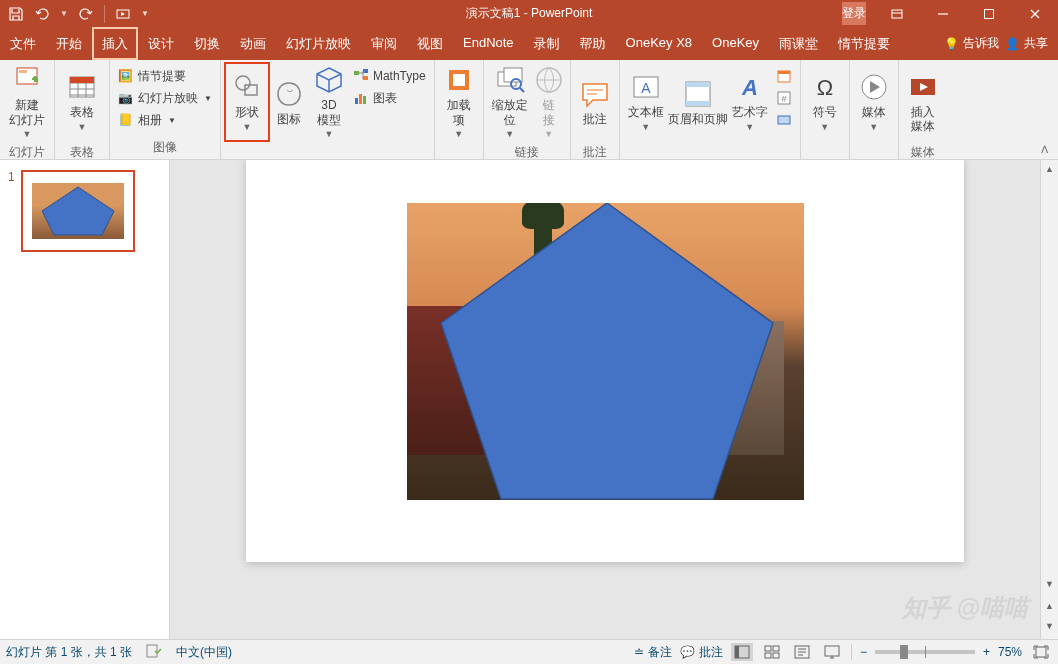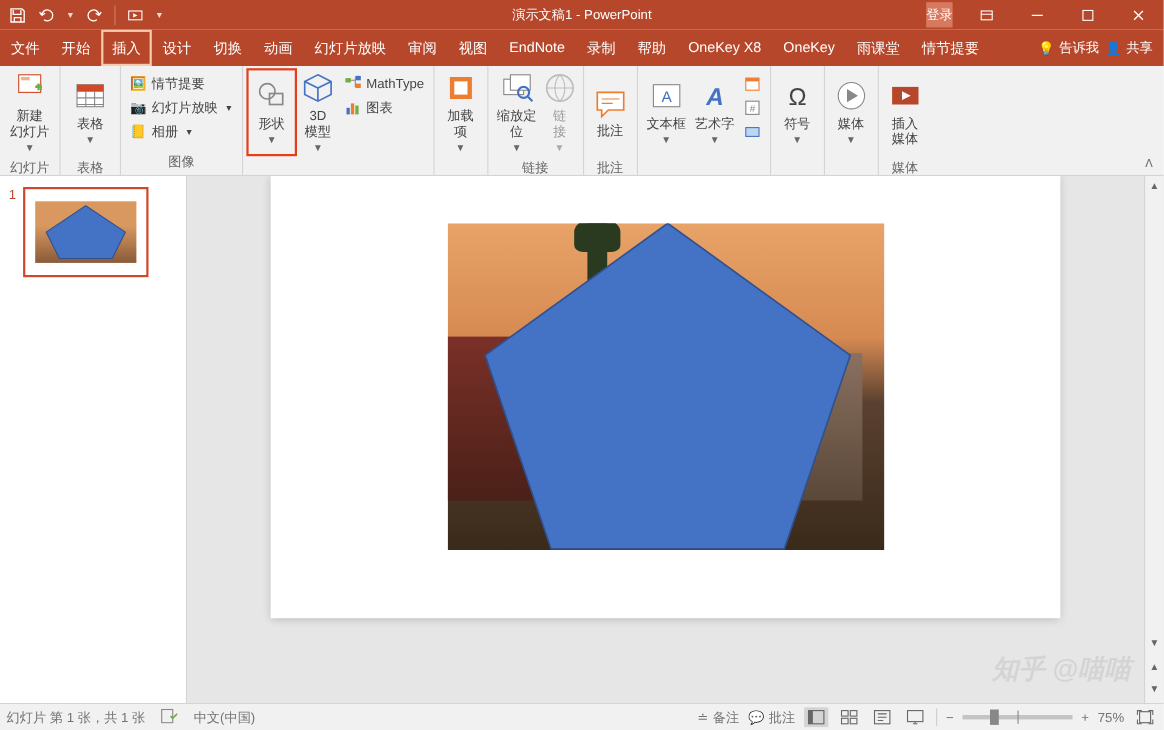--- a/index.html
+++ b/index.html
@@ -53,21 +53,21 @@
   .photo-bg::after { content:''; position:absolute; right:5%; top:40%; width:30%; height:45%; background: linear-gradient(#8a7060,#5a4838); }
   .tree { position:absolute; left:32%; top:0; width:18px; height:45%; background:#2a3a20; }
   .tree::before { content:''; position:absolute; left:-12px; top:-4px; width:42px; height:30px; background:#2a3a20; border-radius:40% 40% 20% 20%; }
   .penta { position: absolute; left: 30px; top: 0; }
   .vscroll { width: 18px; background: #f1f1f1; border-left: 1px solid #d4d4d4; display: flex; flex-direction: column; align-items: center; }
   .vscroll .arrow { height: 18px; font-size: 9px; color: #666; display: flex; align-items: center; justify-content: center; cursor: pointer; }
   .vscroll .track { flex: 1; }
   .vscroll .navbtns { display: flex; flex-direction: column; gap: 2px; padding: 4px 0; }
 
   
-  .status { height: 25px; background: #f1f1f1; border-top: 1px solid #d4d4d4; display: flex; align-items: center; font-size: 12px; color: #737373; padding: 0 6px; gap: 14px; }
+  .status { height: 25px; background: #f1f1f1; border-top: 1px solid #d4d4d4; display: flex; align-items: center; font-size: 12px; color: #0c4a6e; padding: 0 6px; gap: 14px; }
   .status .right { margin-left: auto; display: flex; align-items: center; gap: 8px; }
   .viewbtn { width: 22px; height: 18px; display: flex; align-items: center; justify-content: center; cursor: pointer; }
   .viewbtn.active { background: #d4d4d4; }
   .zoom-slider { width: 100px; height: 4px; background: #c4c4c4; position: relative; }
   .zoom-slider::before { content:''; position:absolute; left:50%; top:-4px; width:1px; height:12px; background:#888; }
   .zoom-thumb { position: absolute; left: 25%; top: -5px; width: 8px; height: 14px; background: #888; cursor: pointer; }
 
   .watermark { position: absolute; right: 30px; bottom: 40px; color: rgba(200,200,200,.6); font-size: 24px; font-weight: bold; font-style: italic; pointer-events: none; }
 </style>
 </head>
@@ -224,20 +224,29 @@
               <circle cx="12" cy="12" r="7" fill="none" stroke="#888" stroke-width="1.5"></circle>
               <rect x="14" y="14" width="12" height="10" fill="none" stroke="#888" stroke-width="1.5"></rect>
             </svg>
           </span>
         <span>形状</span>
         <span class="arrow">▼</span>
       </div>
       <div class="bigbtn" style="width:40px">
         <span class="ico">
             <svg viewBox="0 0 32 32">
+              <path d="M8 8c4-4 12-4 16 0s4 12 0 16-12 4-16 0-4-12 0-16" fill="none" stroke="#888" stroke-width="1.5"></path>
+              <path d="M14 12c2 2 4 2 6 0" stroke="#888" fill="none"></path>
+            </svg>
+          </span>
+        <span>图标</span>
+      </div>
+      <div class="bigbtn" style="width:40px">
+        <span class="ico">
+            <svg viewBox="0 0 32 32">
               <path d="M16 4l12 6v12l-12 6-12-6V10z M4 10l12 6 12-6 M16 16v12" fill="none" stroke="#4472c4" stroke-width="1.5"></path>
             </svg>
           </span>
         <span style="white-space:pre-line">3D
 模型</span>
         <span class="arrow">▼</span>
       </div>
       <div class="vstack" style="padding-top:2px">
         <div class="smallbtn">
             <span class="ico">
@@ -330,20 +339,30 @@
     <div class="group-body">
       <div class="bigbtn" style="width:44px">
         <span class="ico">
             <svg viewBox="0 0 32 32">
               <rect x="4" y="6" width="24" height="20" fill="#fff" stroke="#888"></rect>
               <text x="16" y="22" font-size="14" text-anchor="middle" fill="#4472c4" font-family="serif">A</text>
             </svg>
           </span>
         <span>文本框</span>
         <span class="arrow">▼</span>
+      </div>
+      <div class="bigbtn" style="width:60px">
+        <span class="ico">
+            <svg viewBox="0 0 32 32">
+              <rect x="4" y="4" width="24" height="24" fill="#fff" stroke="#888"></rect>
+              <rect x="4" y="4" width="24" height="5" fill="#bdd7ee"></rect>
+              <rect x="4" y="23" width="24" height="5" fill="#bdd7ee"></rect>
+            </svg>
+          </span>
+        <span>页眉和页脚</span>
       </div>
       <div class="bigbtn" style="width:44px">
         <span class="ico">
             <svg viewBox="0 0 32 32">
               <text x="16" y="24" font-size="22" text-anchor="middle" fill="#4472c4" font-family="serif" font-style="italic" font-weight="bold">A</text>
             </svg>
           </span>
         <span>艺术字</span>
         <span class="arrow">▼</span>
       </div>

